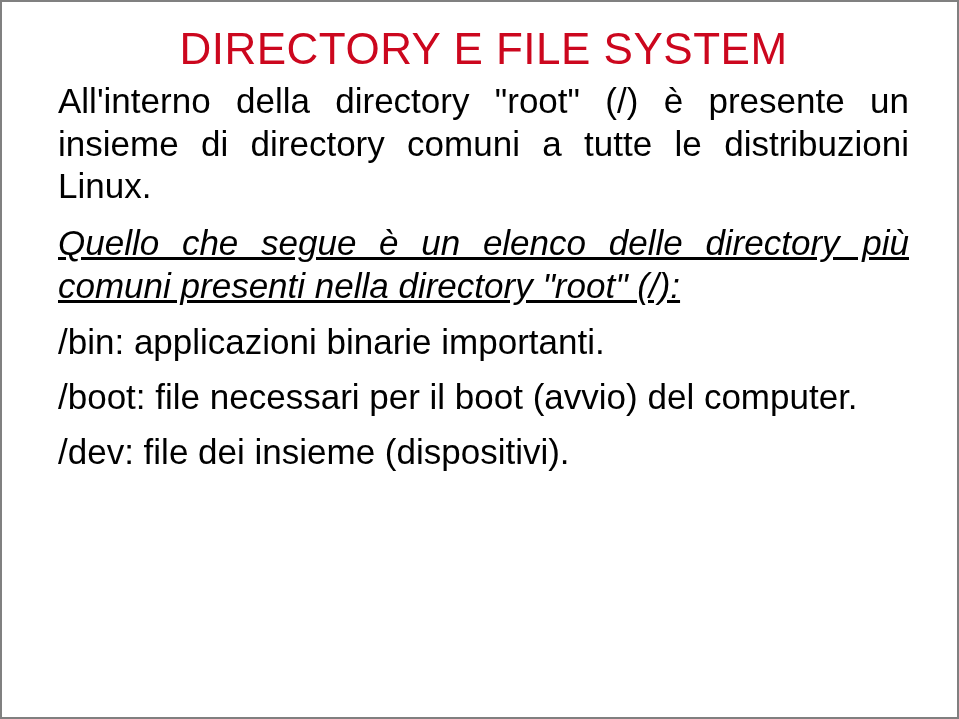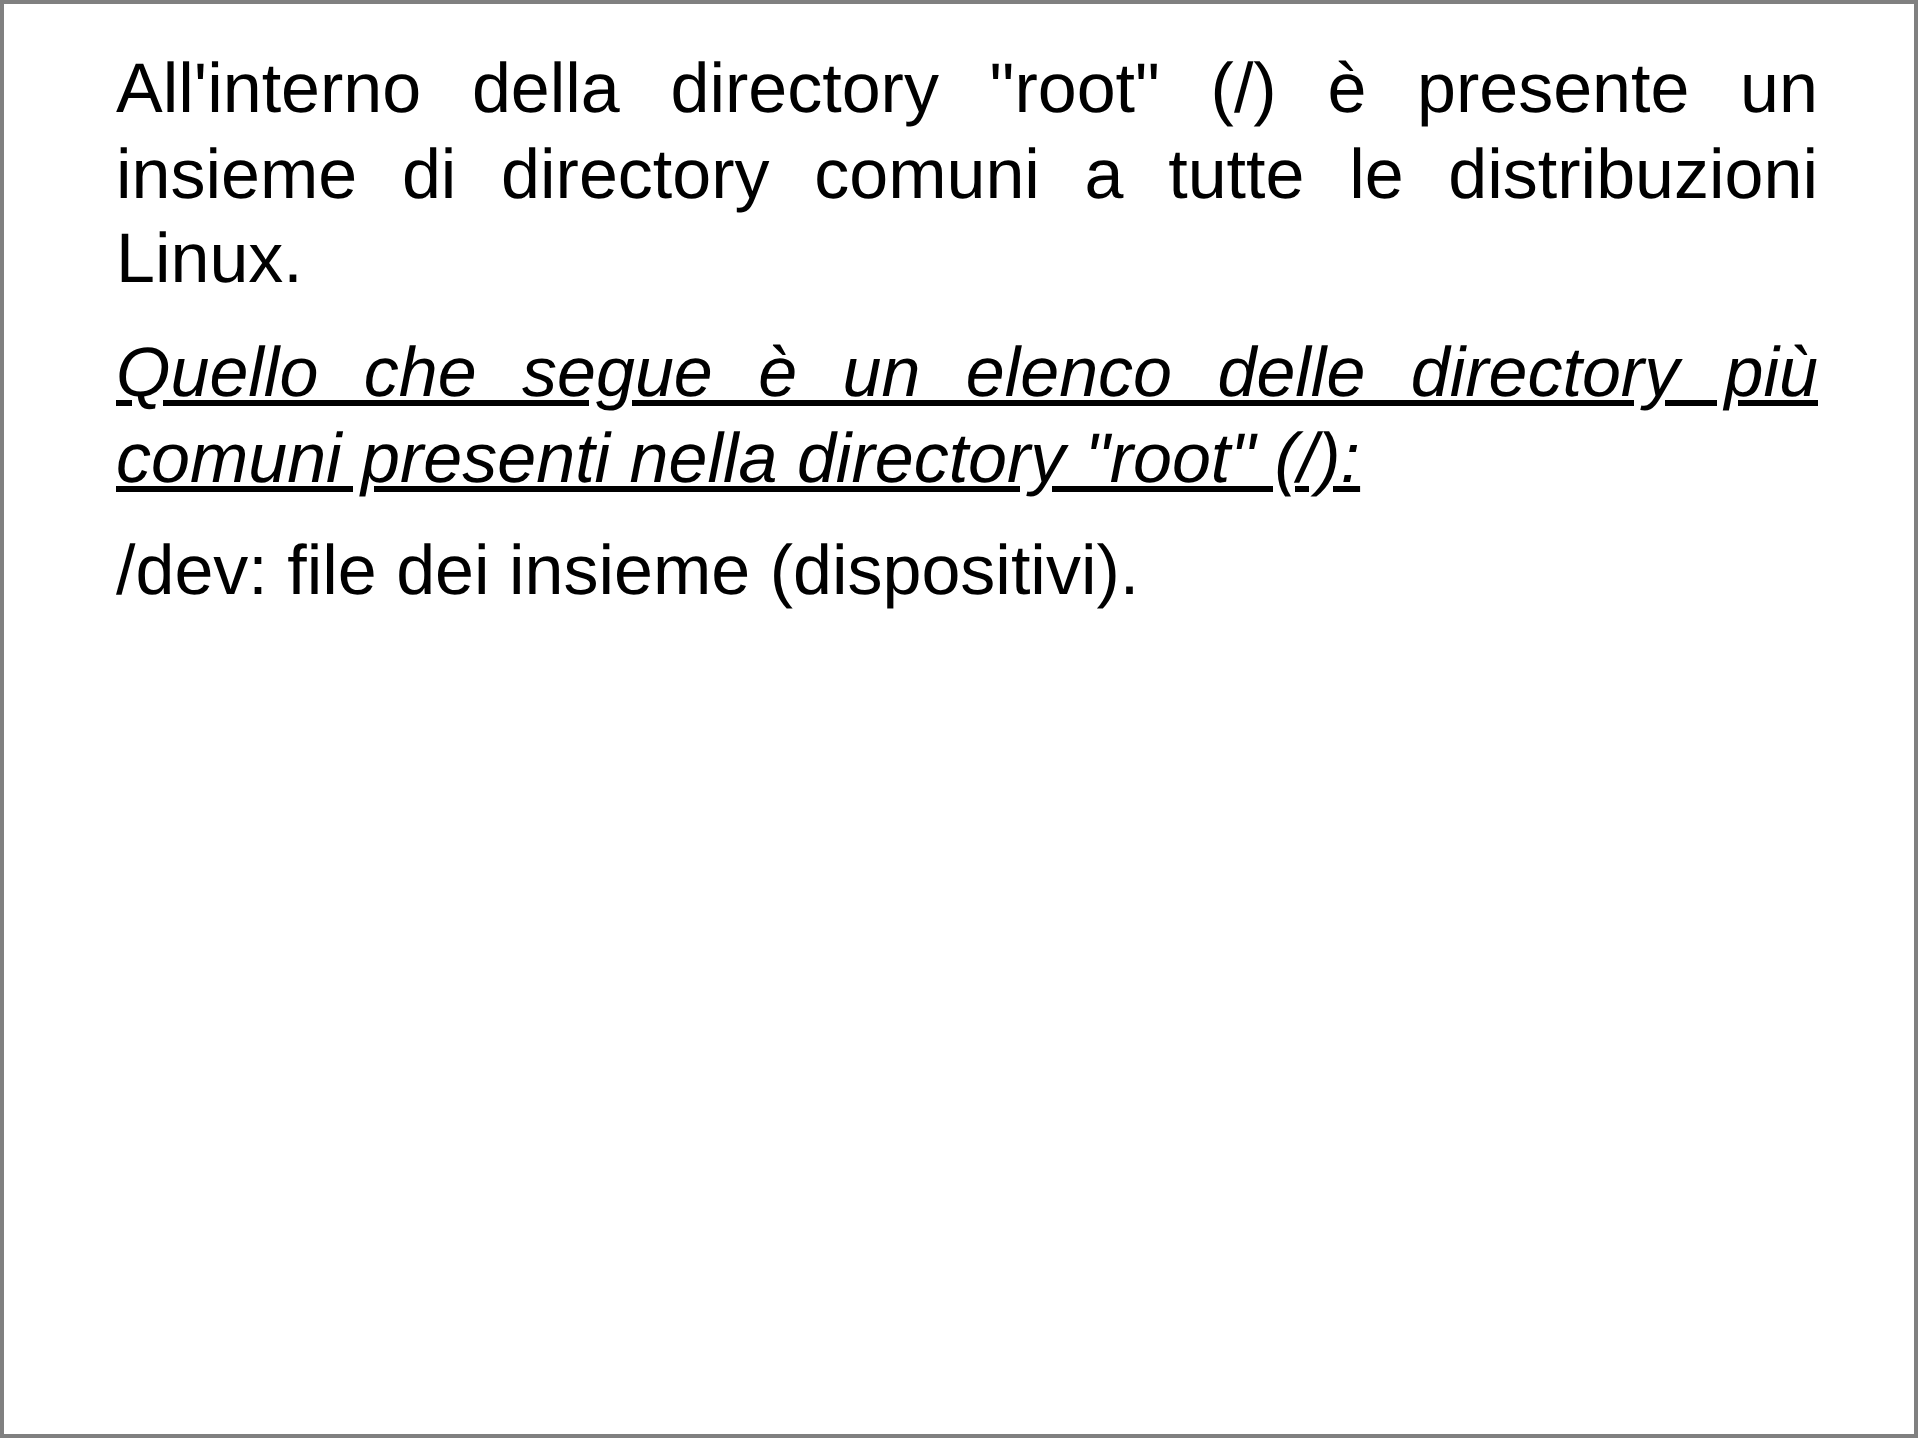--- a/index.html
+++ b/index.html
@@ -41,28 +41,35 @@
   }
   .entry {
     margin-bottom: 12px;
   }
 </style>
 </head>
 <body>
 
 <div class="slide">
 
+  <h1 class="title">DIRECTORY E FILE SYSTEM</h1>
 
   <div class="body">
 
     <div class="para">All'interno della directory "root" (/) è presente un insieme di directory comuni a tutte le distribuzioni Linux.</div>
 
     <div class="para italic">Quello che segue è un elenco delle directory più comuni presenti nella directory "root" (/):</div>
 
+    <div class="entry">
+      <span>/bin:</span><span> applicazioni binarie importanti.</span>
+    </div>
 
+    <div class="entry">
+      <span>/boot:</span><span> file necessari per il boot (avvio) del computer.</span>
+    </div>
 
     <div class="entry">
       <span>/dev:</span><span> file dei insieme (dispositivi).</span>
     </div>
 
   </div>
 
 </div>
 
 </body></html>

